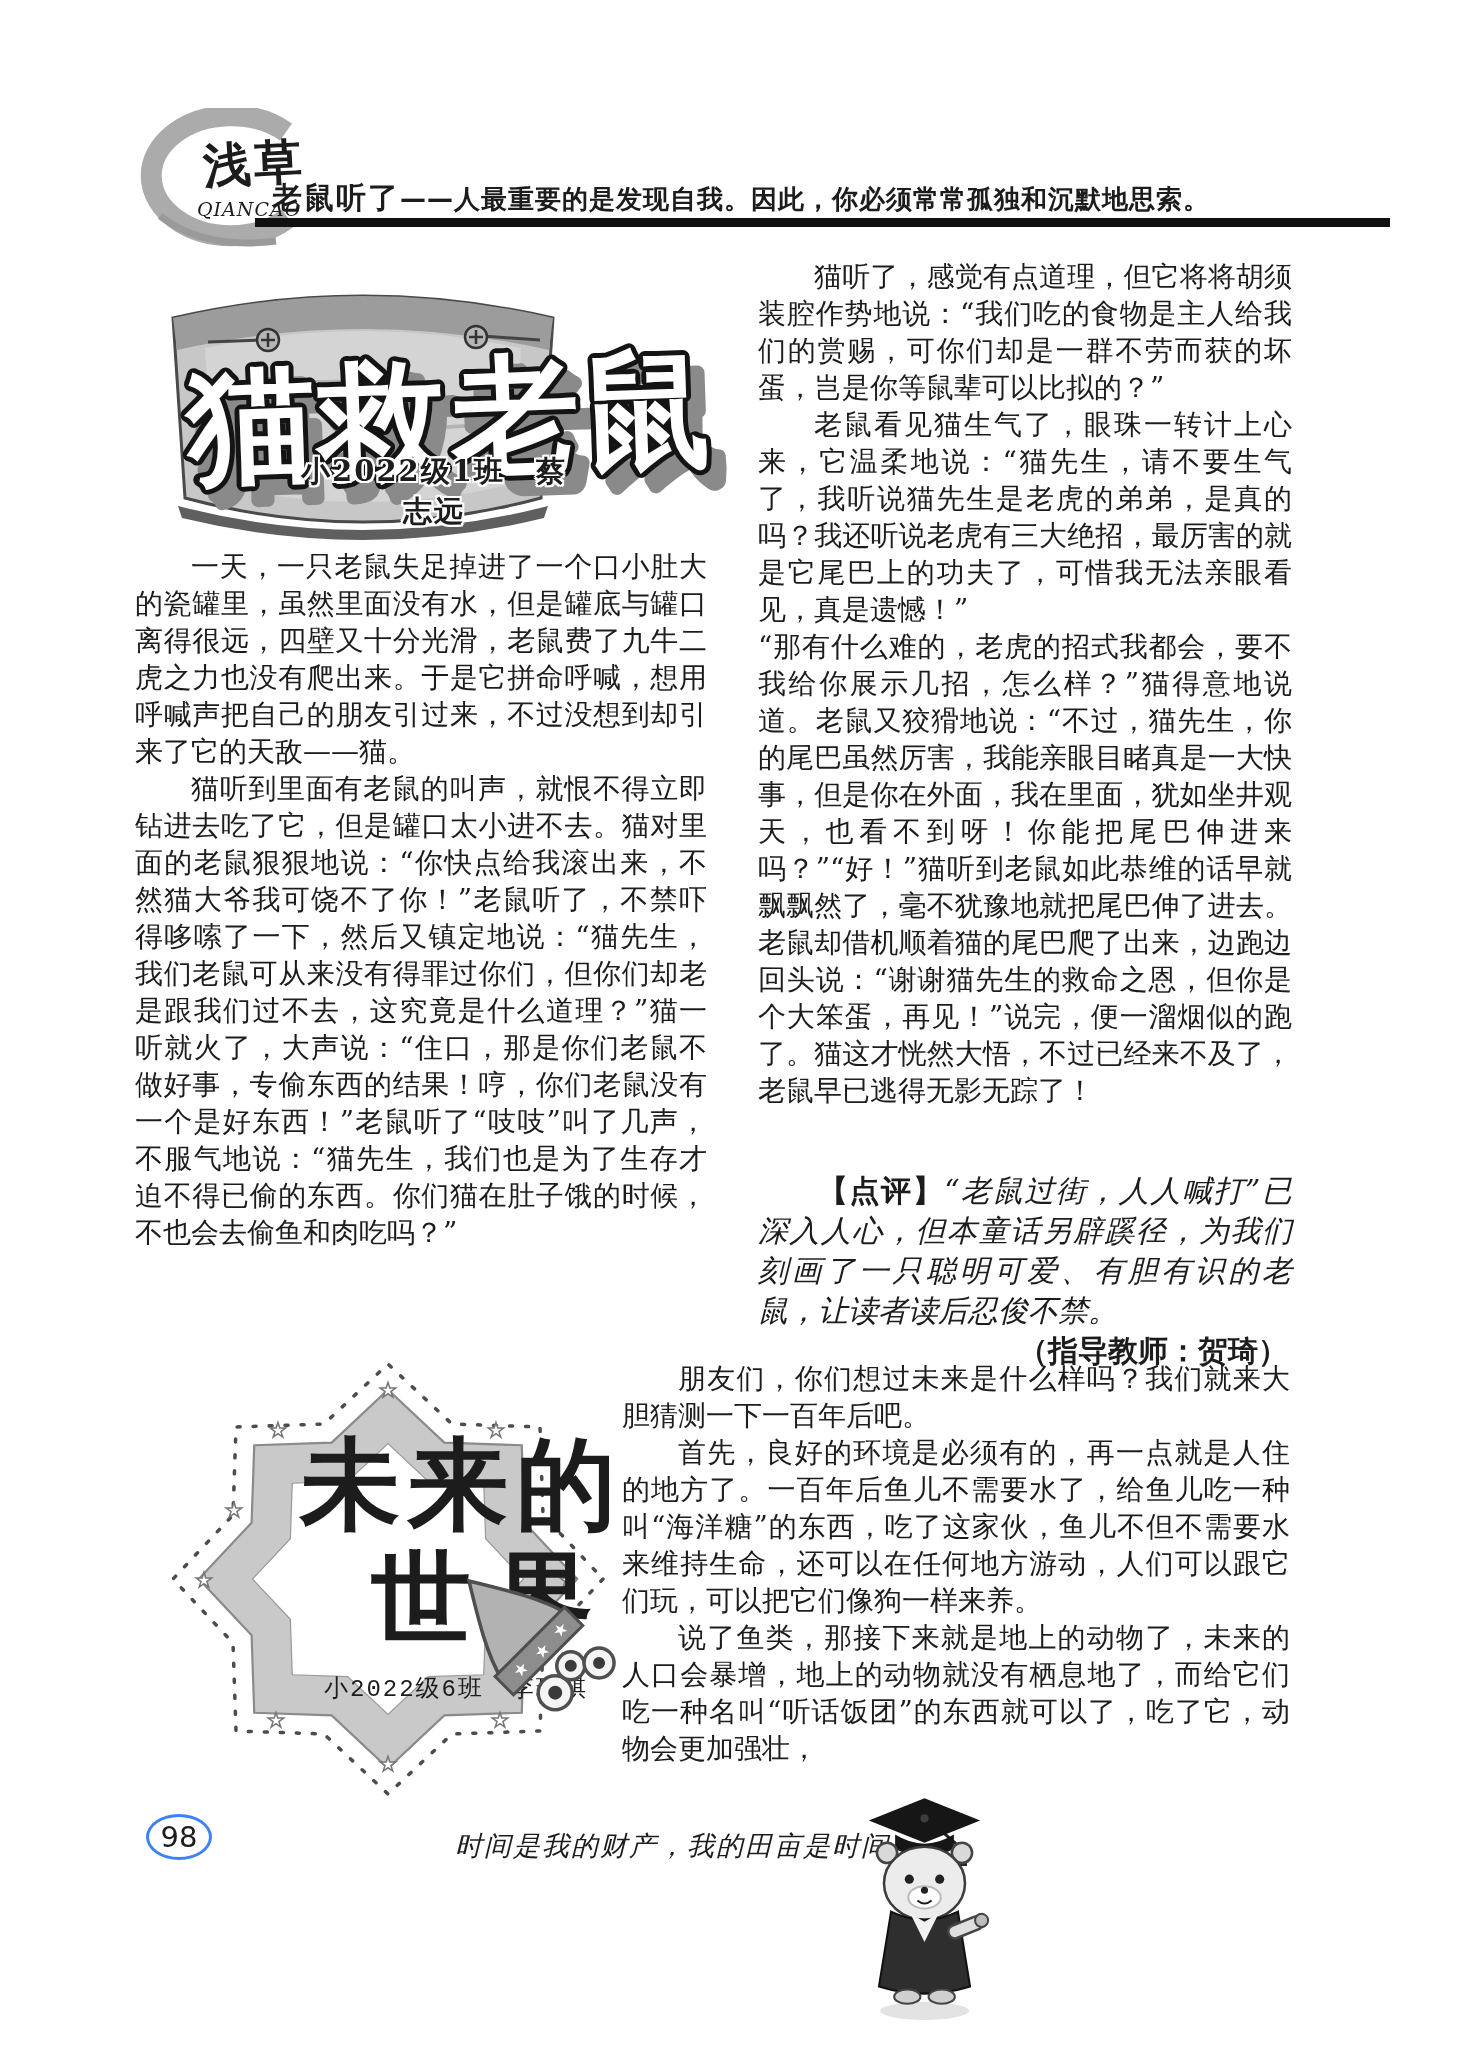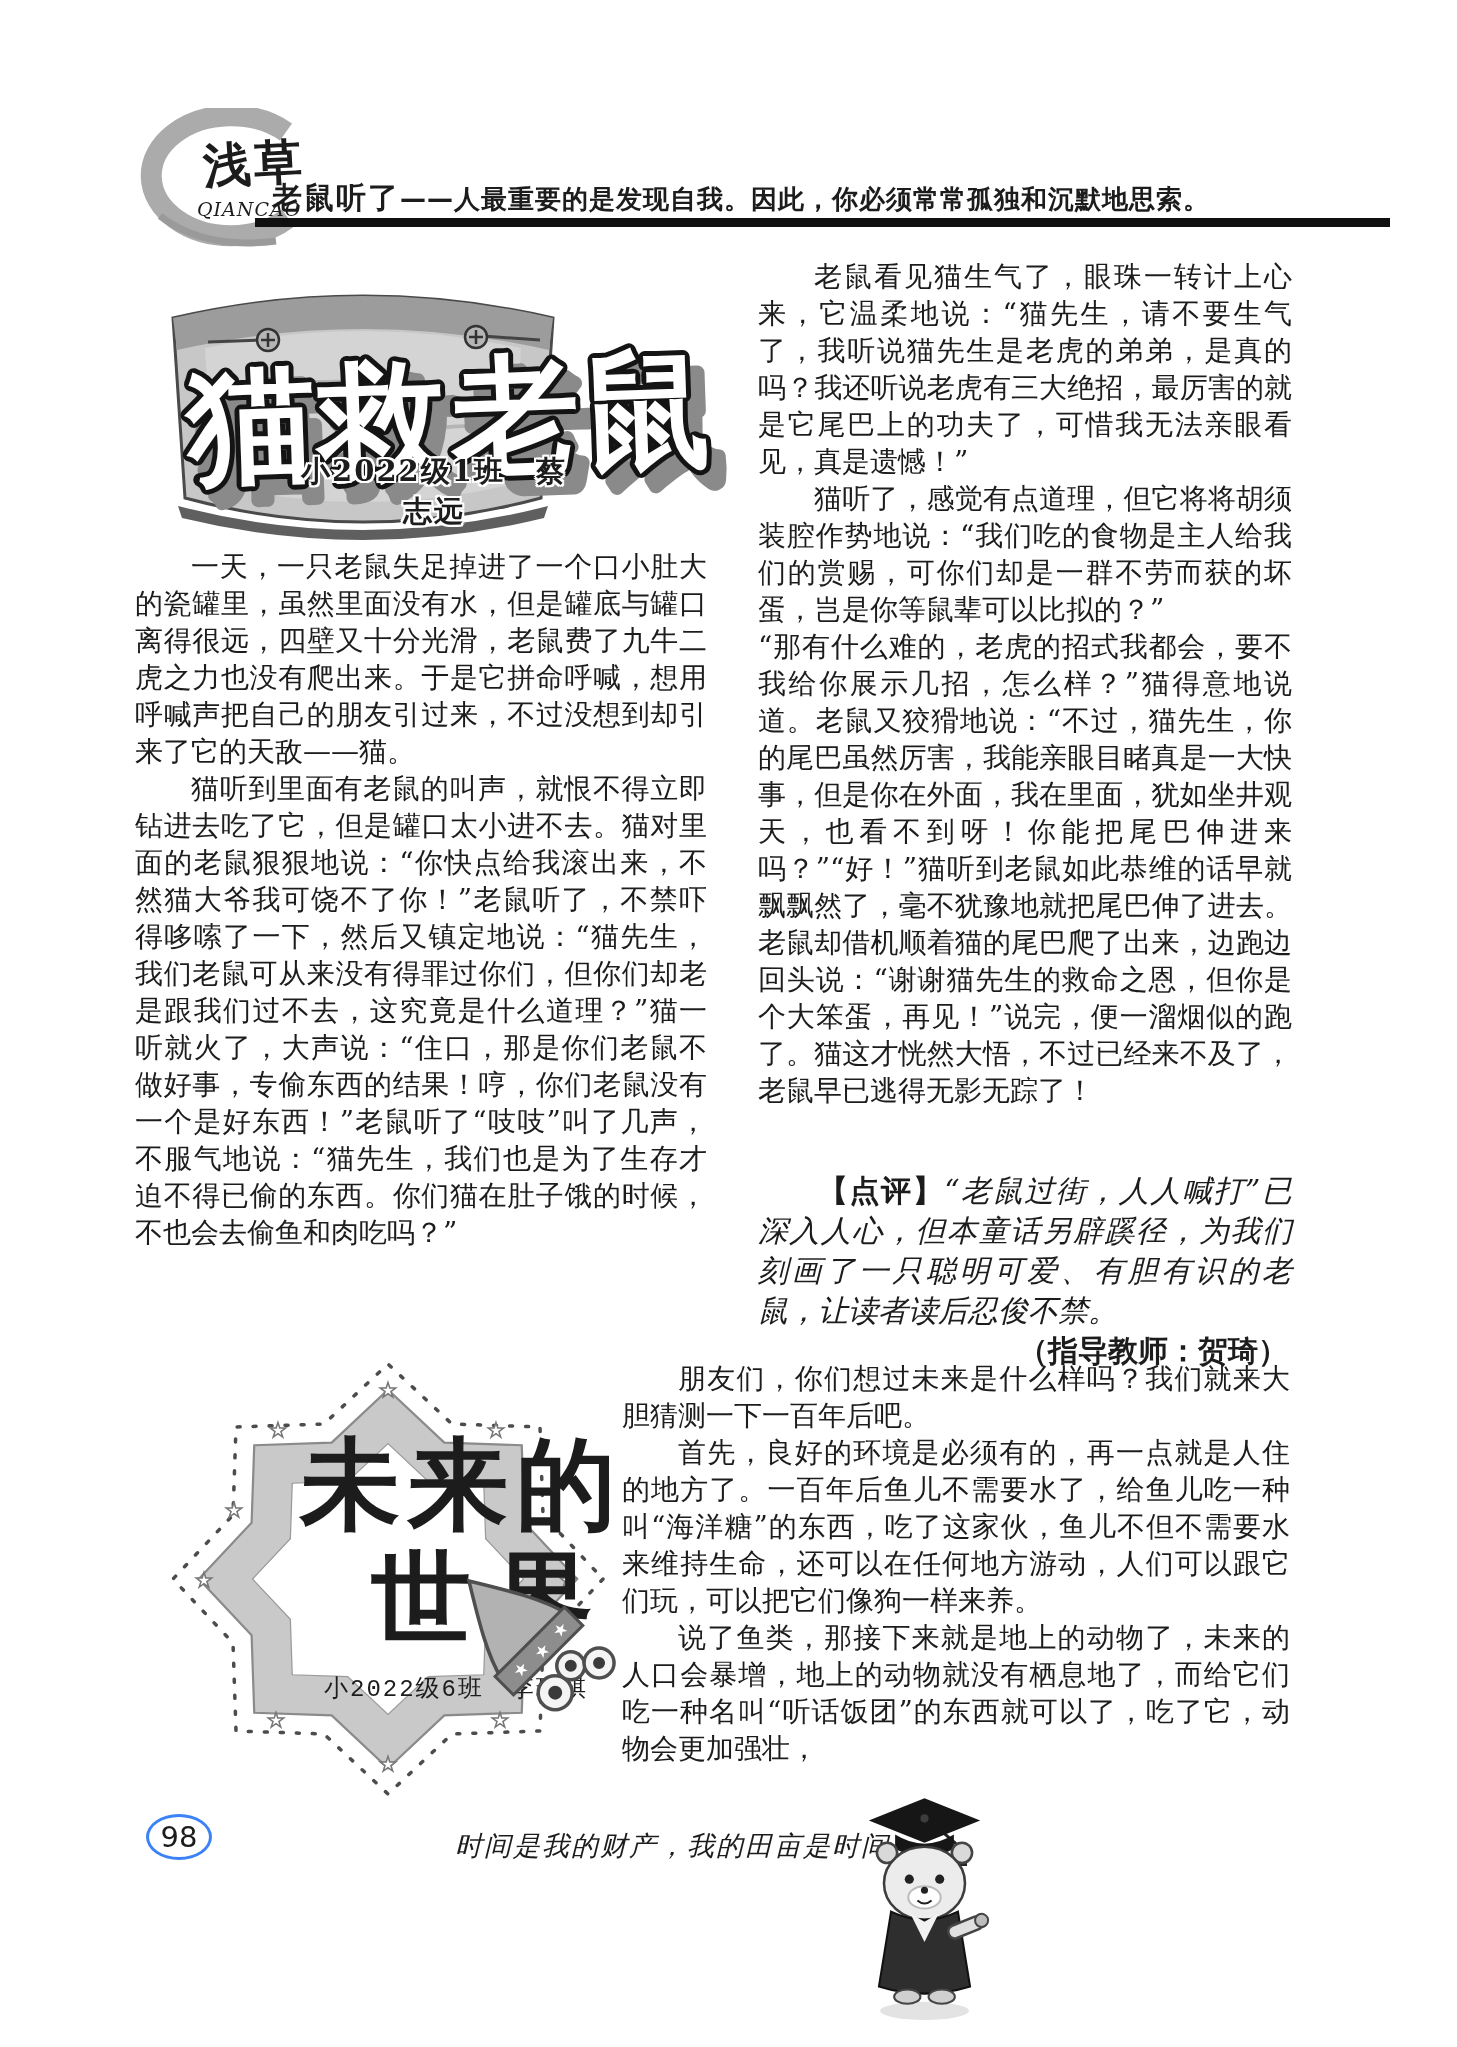--- a/index.html
+++ b/index.html
@@ -102,22 +102,22 @@
     <text x="323" y="164" text-anchor="middle" font-size="128" font-weight="900" font-family="DejaVu Sans, Liberation Sans, sans-serif" letter-spacing="4" fill="#ffffff" stroke="#141414" stroke-width="10" stroke-linejoin="round" paint-order="stroke" transform="rotate(-2 323 116)">猫救老鼠</text>
   </svg>
   <div class="byline1">小2022级1班　蔡志远</div>
 
   <div class="col col-left">
     <p>一天，一只老鼠失足掉进了一个口小肚大的瓷罐里，虽然里面没有水，但是罐底与罐口离得很远，四壁又十分光滑，老鼠费了九牛二虎之力也没有爬出来。于是它拼命呼喊，想用呼喊声把自己的朋友引过来，不过没想到却引来了它的天敌——猫。</p>
     <p>猫听到里面有老鼠的叫声，就恨不得立即钻进去吃了它，但是罐口太小进不去。猫对里面的老鼠狠狠地说：“你快点给我滚出来，不然猫大爷我可饶不了你！”老鼠听了，不禁吓得哆嗦了一下，然后又镇定地说：“猫先生，我们老鼠可从来没有得罪过你们，但你们却老是跟我们过不去，这究竟是什么道理？”猫一听就火了，大声说：“住口，那是你们老鼠不做好事，专偷东西的结果！哼，你们老鼠没有一个是好东西！”老鼠听了“吱吱”叫了几声，不服气地说：“猫先生，我们也是为了生存才迫不得已偷的东西。你们猫在肚子饿的时候，不也会去偷鱼和肉吃吗？”</p>
   </div>
 
   <div class="col col-right">
+    <p>猫听了，感觉有点道理，但它将将胡须装腔作势地说：“我们吃的食物是主人给我们的赏赐，可你们却是一群不劳而获的坏蛋，岂是你等鼠辈可以比拟的？”</p>
     <p>老鼠看见猫生气了，眼珠一转计上心来，它温柔地说：“猫先生，请不要生气了，我听说猫先生是老虎的弟弟，是真的吗？我还听说老虎有三大绝招，最厉害的就是它尾巴上的功夫了，可惜我无法亲眼看见，真是遗憾！”</p>
-    <p>猫听了，感觉有点道理，但它将将胡须装腔作势地说：“我们吃的食物是主人给我们的赏赐，可你们却是一群不劳而获的坏蛋，岂是你等鼠辈可以比拟的？”</p>
     <p class="flush">“那有什么难的，老虎的招式我都会，要不我给你展示几招，怎么样？”猫得意地说道。老鼠又狡猾地说：“不过，猫先生，你的尾巴虽然厉害，我能亲眼目睹真是一大快事，但是你在外面，我在里面，犹如坐井观天，也看不到呀！你能把尾巴伸进来吗？”“好！”猫听到老鼠如此恭维的话早就飘飘然了，毫不犹豫地就把尾巴伸了进去。老鼠却借机顺着猫的尾巴爬了出来，边跑边回头说：“谢谢猫先生的救命之恩，但你是个大笨蛋，再见！”说完，便一溜烟似的跑了。猫这才恍然大悟，不过已经来不及了，老鼠早已逃得无影无踪了！</p>
 
     <div class="review">
       <span class="label">【点评】</span><span>“老鼠过街，人人喊打”已深入人心，但本童话另辟蹊径，为我们刻画了一只聪明可爱、有胆有识的老鼠，让读者读后忍俊不禁。</span><span class="teacher">（指导教师：贺琦）</span>
     </div>
   </div>
 
   <svg class="badge" viewBox="0 0 500 440">
     <polygon points="465,220 405,284 402,372 314,375 250,435 186,375 98,372 95,284 35,220 95,156 98,68 186,65 250,5 314,65 402,68 405,156" fill="none" stroke="#4c4c4c" stroke-width="3.5" stroke-dasharray="3 13" stroke-linecap="round"></polygon>
     <polygon points="465,220 405,284 402,372 314,375 250,435 186,375 98,372 95,284 35,220 95,156 98,68 186,65 250,5 314,65 402,68 405,156" fill="#c9c9c9" stroke="#8a8a8a" stroke-width="2.5" transform="translate(30 26.4) scale(0.88)"></polygon>

